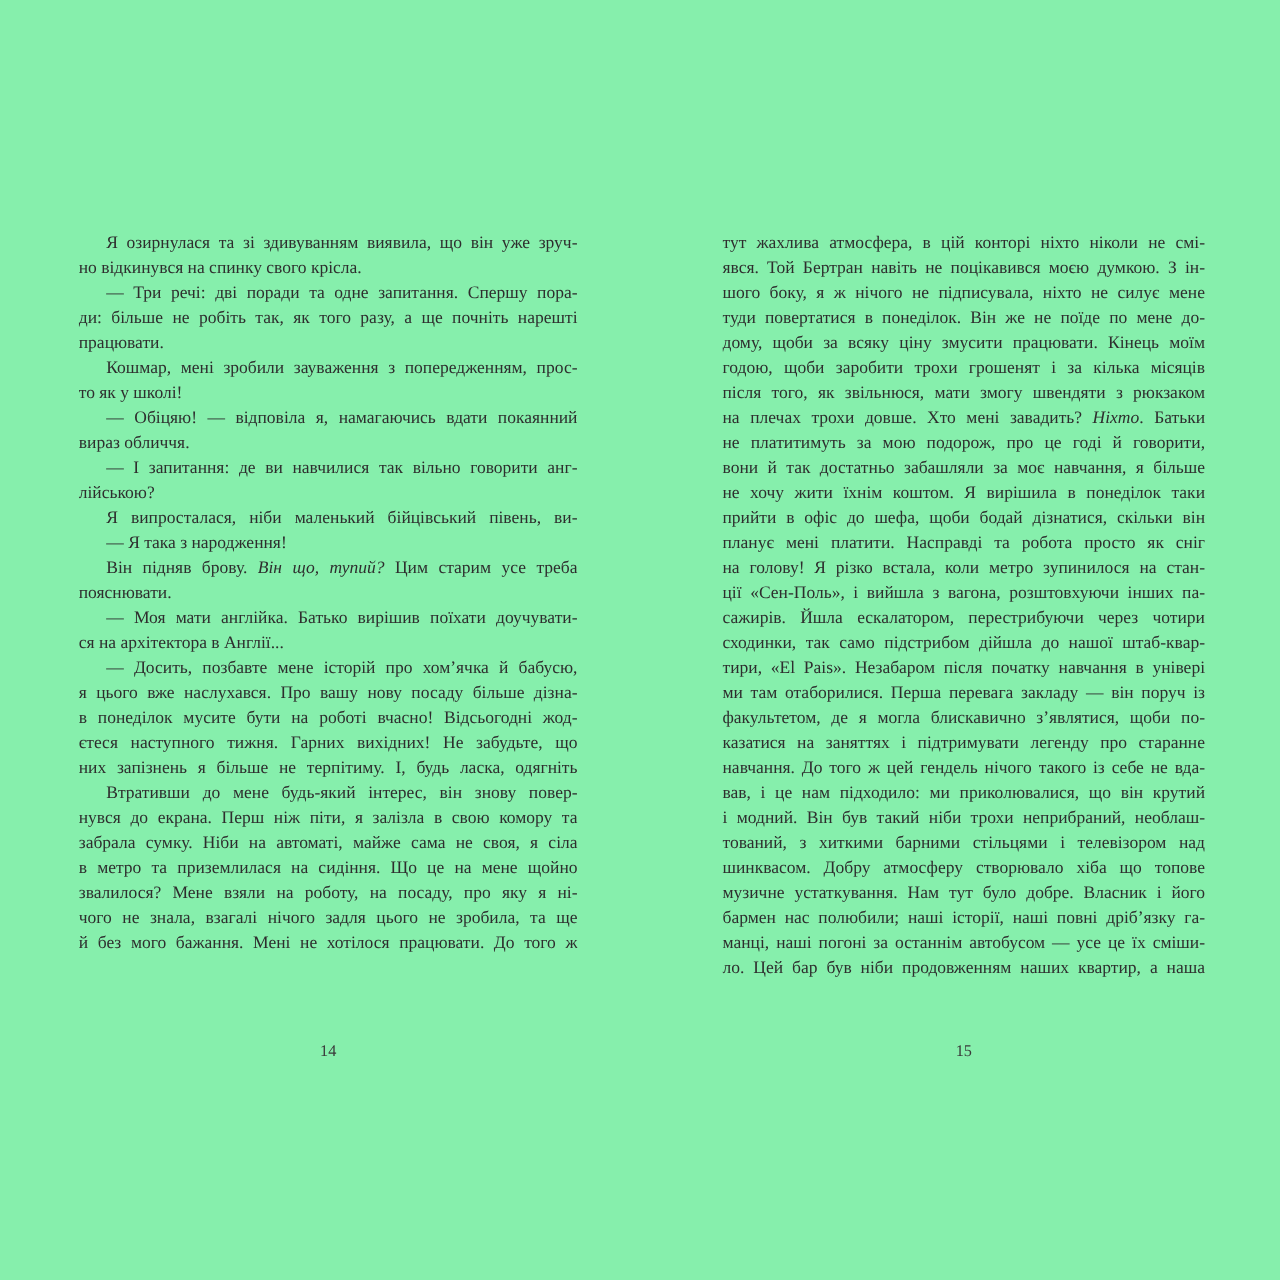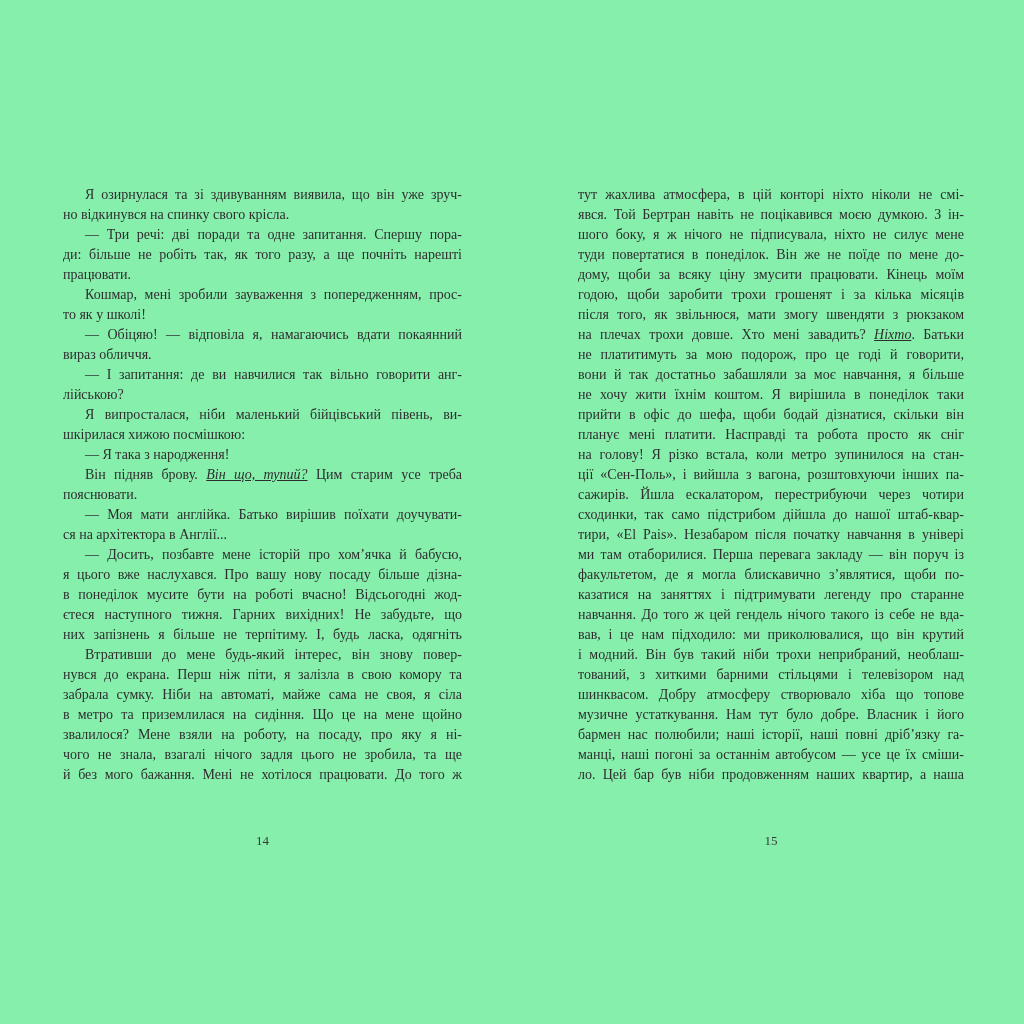--- a/index.html
+++ b/index.html
@@ -18,21 +18,21 @@
     font-size: 14px;
     line-height: 20px;
     height: 20px;
     overflow: hidden;
     text-align: justify;
     text-align-last: justify;
     -moz-text-align-last: justify;
   }
   .pline.end { text-align-last: left; -moz-text-align-last: left; }
   .pline.ind { text-indent: 22px; }
-  .it { font-style: italic; text-decoration: underline; }
+  .it { font-style: italic; }
   .pagenum {
     position: absolute; top: 832px;
     font-size: 13px; line-height: 18px;
     text-align: center; color: #3a3a3a;
   }
   .pagenum.left  { left: 63px;  width: 399px; }
   .pagenum.right { left: 578px; width: 386px; text-align: center; }
 </style>
 </head>
 <body>
@@ -45,21 +45,20 @@
         <div class="pline ind"><span>— Три речі: дві поради та одне запитання. Спершу пора-</span></div>
         <div class="pline"><span>ди: більше не робіть так, як того разу, а ще почніть нарешті</span></div>
         <div class="pline end"><span>працювати.</span></div>
         <div class="pline ind"><span>Кошмар, мені зробили зауваження з попередженням, прос-</span></div>
         <div class="pline end"><span>то як у школі!</span></div>
         <div class="pline ind"><span>— Обіцяю! — відповіла я, намагаючись вдати покаянний</span></div>
         <div class="pline end"><span>вираз обличчя.</span></div>
         <div class="pline ind"><span>— І запитання: де ви навчилися так вільно говорити анг-</span></div>
         <div class="pline end"><span>лійською?</span></div>
         <div class="pline ind"><span>Я випросталася, ніби маленький бійцівський півень, ви-</span></div>
-        <div class="pline end"><span>шкірилася хижою посмішкою:</span></div>
         <div class="pline ind end"><span>— Я така з народження!</span></div>
         <div class="pline ind"><span>Він підняв брову. </span><span class="it">Він що, тупий?</span><span> Цим старим усе треба</span></div>
         <div class="pline end"><span>пояснювати.</span></div>
         <div class="pline ind"><span>— Моя мати англійка. Батько вирішив поїхати доучувати-</span></div>
         <div class="pline end"><span>ся на архітектора в Англії...</span></div>
         <div class="pline ind"><span>— Досить, позбавте мене історій про хом’ячка й бабусю,</span></div>
         <div class="pline"><span>я цього вже наслухався. Про вашу нову посаду більше дізна-</span></div>
         <div class="pline"><span>в понеділок мусите бути на роботі вчасно! Відсьогодні жод-</span></div>
         <div class="pline"><span>єтеся наступного тижня. Гарних вихідних! Не забудьте, що</span></div>
         <div class="pline"><span>них запізнень я більше не терпітиму. І, будь ласка, одягніть</span></div>

